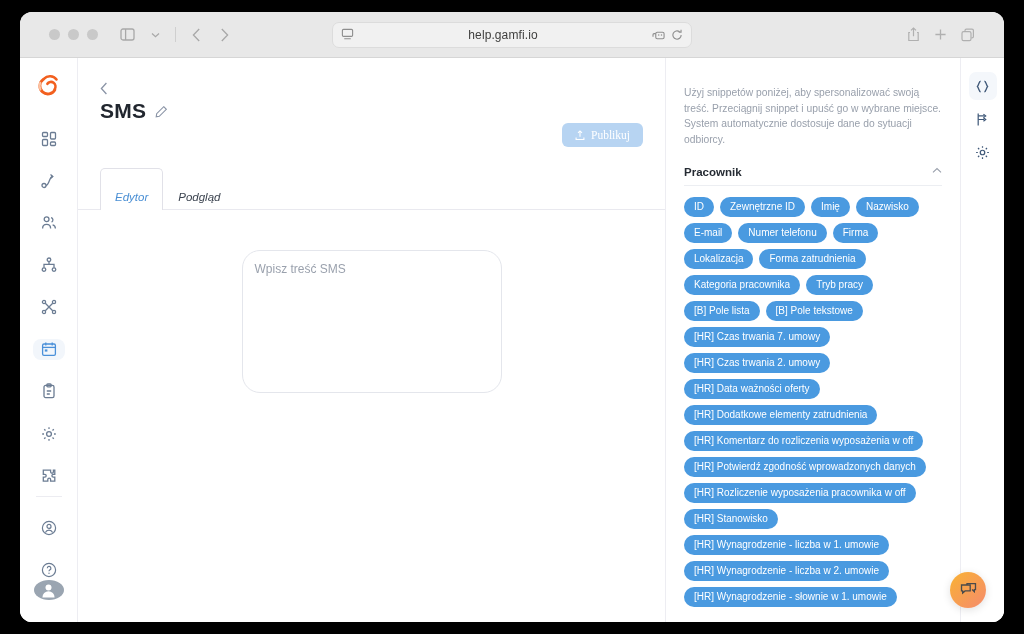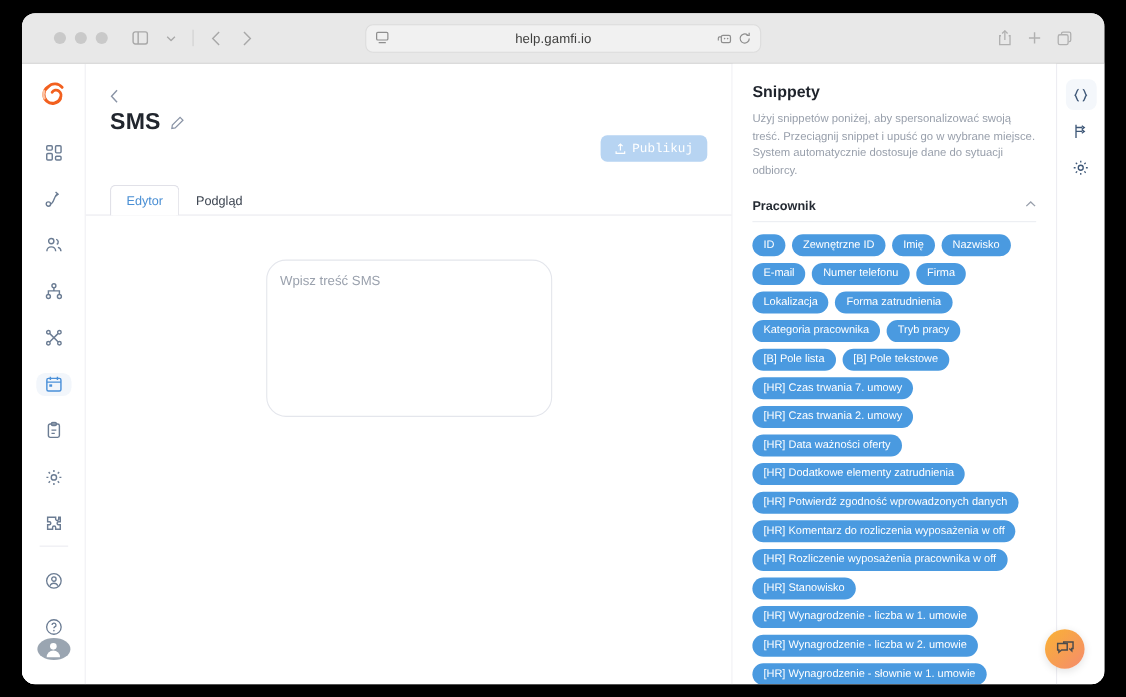--- a/index.html
+++ b/index.html
@@ -113,39 +113,40 @@
   .edit-pencil { color: #8a94a6; display:flex; }
   .publish-btn {
     margin-left: auto;
     background: #b7d4f2;
     color: #ffffff;
     border: none;
     border-radius: 6px;
     height: 24px;
     padding: 0 13px;
     font-size: 11.5px;
-    font-family: Liberation Mono, monospace;
+    font-family: Liberation Serif, serif;
     display: flex; align-items: center; gap: 6px;
     cursor: default;
   }
 
   .tabs {
     margin-top: 20px;
     padding-left: 22px;
     display: flex;
     border-bottom: 1px solid #e9e9ef;
   }
   .tab {
     font-size: 11.5px;
-    padding: 8px 14px 7px;
+    padding: 22px 14px 7px;
     color: #3c4450;
     border: 1px solid transparent;
     border-bottom: none;
     position: relative;
     top: 1px;
+    font-style: italic;
   }
   .tab.active {
     color: #4a8fd4;
     background: #fff;
     border-color: #e1e1e8;
     border-radius: 5px 5px 0 0;
   }
 
   .editor-area { padding: 26px 22px; }
   .field-label { font-size: 11.5px; color: #3c4450; }
@@ -483,21 +484,20 @@
       </div>
 
       <div class="editor-area">
         <div class="sms-box">
           <div class="sms-placeholder">Wpisz treść SMS</div>
         </div>
       </div>
     </div>
 
     <div class="snippets">
-      <div class="snip-title">Snippety</div>
       <div class="snip-desc">Użyj snippetów poniżej, aby spersonalizować swoją treść. Przeciągnij snippet i upuść go w wybrane miejsce. System automatycznie dostosuje dane do sytuacji odbiorcy.</div>
 
       <div class="group-head">
         <span class="group-name">Pracownik</span>
         <span class="group-chev">
           <svg width="10" height="7" viewBox="0 0 10 7" fill="none" stroke="currentColor" stroke-width="1.2">
               <path d="M1 5.4 5 1.6l4 3.8"></path>
             </svg>
         </span>
       </div>
@@ -513,22 +513,22 @@
           <div class="chip">Lokalizacja</div>
           <div class="chip">Forma zatrudnienia</div>
           <div class="chip">Kategoria pracownika</div>
           <div class="chip">Tryb pracy</div>
           <div class="chip">[B] Pole lista</div>
           <div class="chip">[B] Pole tekstowe</div>
           <div class="chip">[HR] Czas trwania 7. umowy</div>
           <div class="chip">[HR] Czas trwania 2. umowy</div>
           <div class="chip">[HR] Data ważności oferty</div>
           <div class="chip">[HR] Dodatkowe elementy zatrudnienia</div>
+          <div class="chip">[HR] Komentarz do rozliczenia wyposażenia w off</div>
           <div class="chip">[HR] Potwierdź zgodność wprowadzonych danych</div>
-          <div class="chip">[HR] Komentarz do rozliczenia wyposażenia w off</div>
           <div class="chip">[HR] Rozliczenie wyposażenia pracownika w off</div>
           <div class="chip">[HR] Stanowisko</div>
           <div class="chip">[HR] Wynagrodzenie - liczba w 1. umowie</div>
           <div class="chip">[HR] Wynagrodzenie - liczba w 2. umowie</div>
           <div class="chip">[HR] Wynagrodzenie - słownie w 1. umowie</div>
         </div>
     </div>
 
     <div class="toolrail">
       <div class="tool-item active">

